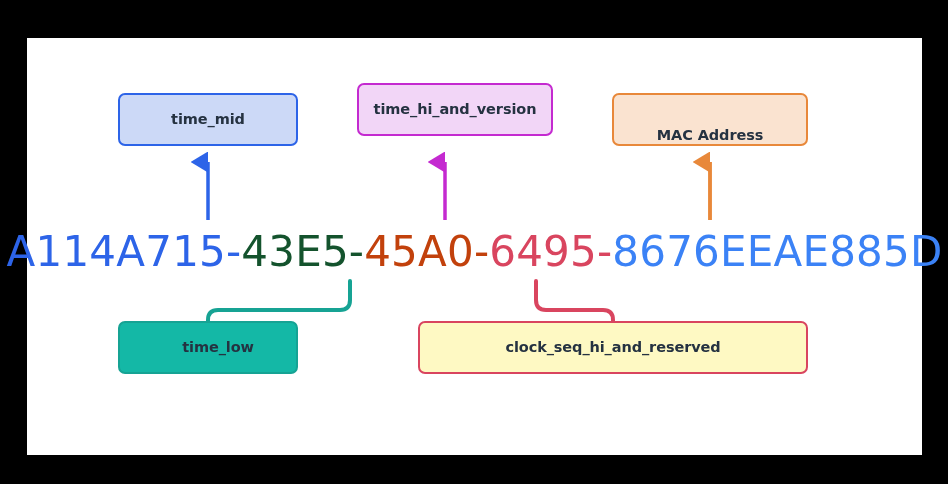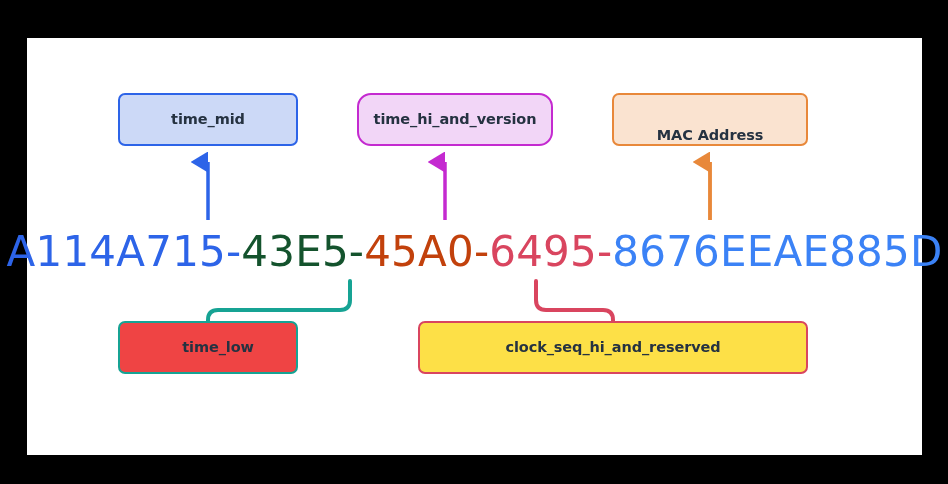--- a/index.html
+++ b/index.html
@@ -43,21 +43,21 @@
     color: #253241;
     letter-spacing: -0.1px;
     text-align: center;
     line-height: 1.1;
   }
   
   #node-time-mid {
     left: 91px;  top: 55px;  width: 180px; height: 53px;
   }
   #node-time-hi {
-    left: 330px; top: 55px;  width: 196px; height: 53px; border-radius: 14px;
+    left: 330px; top: 45px;  width: 196px; height: 53px;
   }
   #node-mac {
     left: 585px; top: 55px;  width: 196px; height: 53px; align-items: flex-end;
   }
   
   #node-time-low {
     left: 91px;  top: 283px; width: 180px; height: 53px;
   }
   #node-clock-seq {
     left: 391px; top: 283px; width: 390px; height: 53px;
@@ -132,25 +132,25 @@
     </div>
 
     <div class="node" id="node-time-hi" style="background:#f2d6f7;border-color:#c42ad0;">
       <span>time_hi_and_version</span>
     </div>
 
     <div class="node" id="node-mac" style="background:#fae3d0;border-color:#e8883a;">
       <span>MAC Address</span>
     </div>
 
-    <div class="node" id="node-time-low" style="background:#ef4444;border-color:#16a394;padding-left:20px;">
+    <div class="node" id="node-time-low" style="background:#14b8a6;border-color:#16a394;padding-left:20px;">
       <span>time_low</span>
     </div>
 
-    <div class="node" id="node-clock-seq" style="background:#fde047;border-color:#d9455f;">
+    <div class="node" id="node-clock-seq" style="background:#fef9c3;border-color:#d9455f;">
       <span>clock_seq_hi_and_reserved</span>
     </div>
 
     <div id="uuid-line">
       <span style="color:#2d64e8;">A114A715-</span><span style="color:#14532d;">43E5-</span><span style="color:#c2410c;">45A0-</span><span style="color:#d9455f;">6495-</span><span style="color:#3b82f6;">8676EEAE885D</span>
     </div>
 
   </div>
 </div>
 

